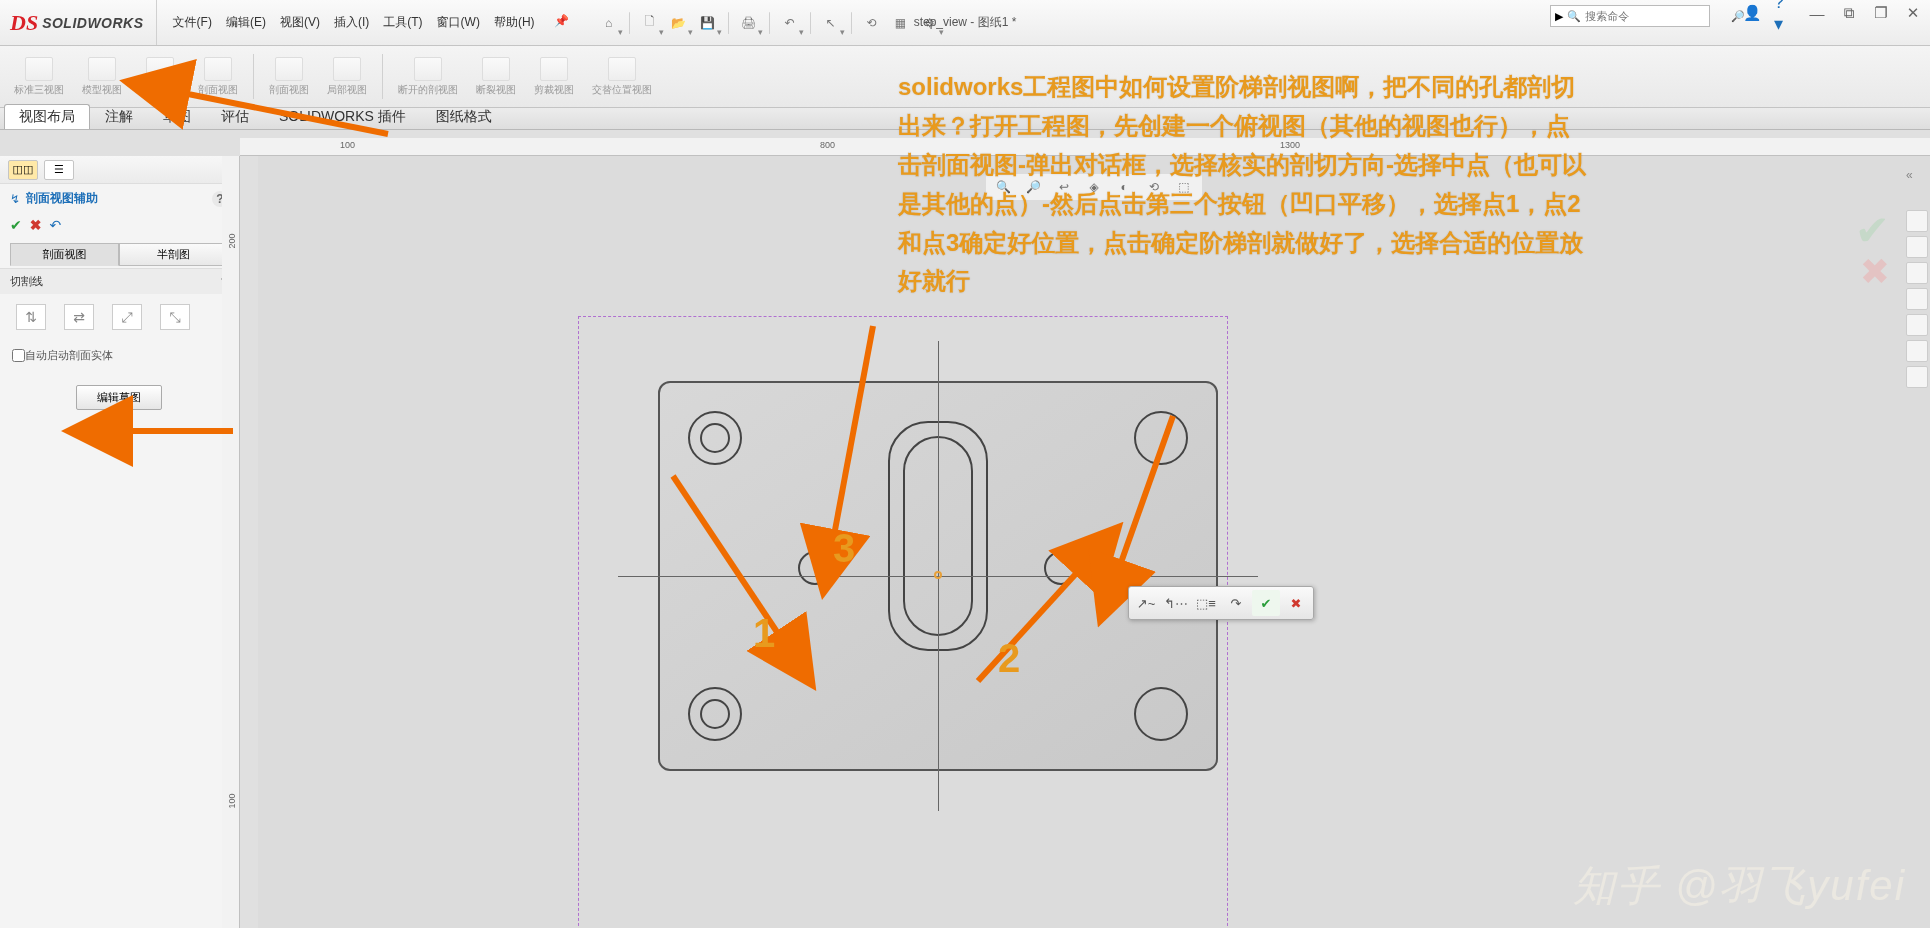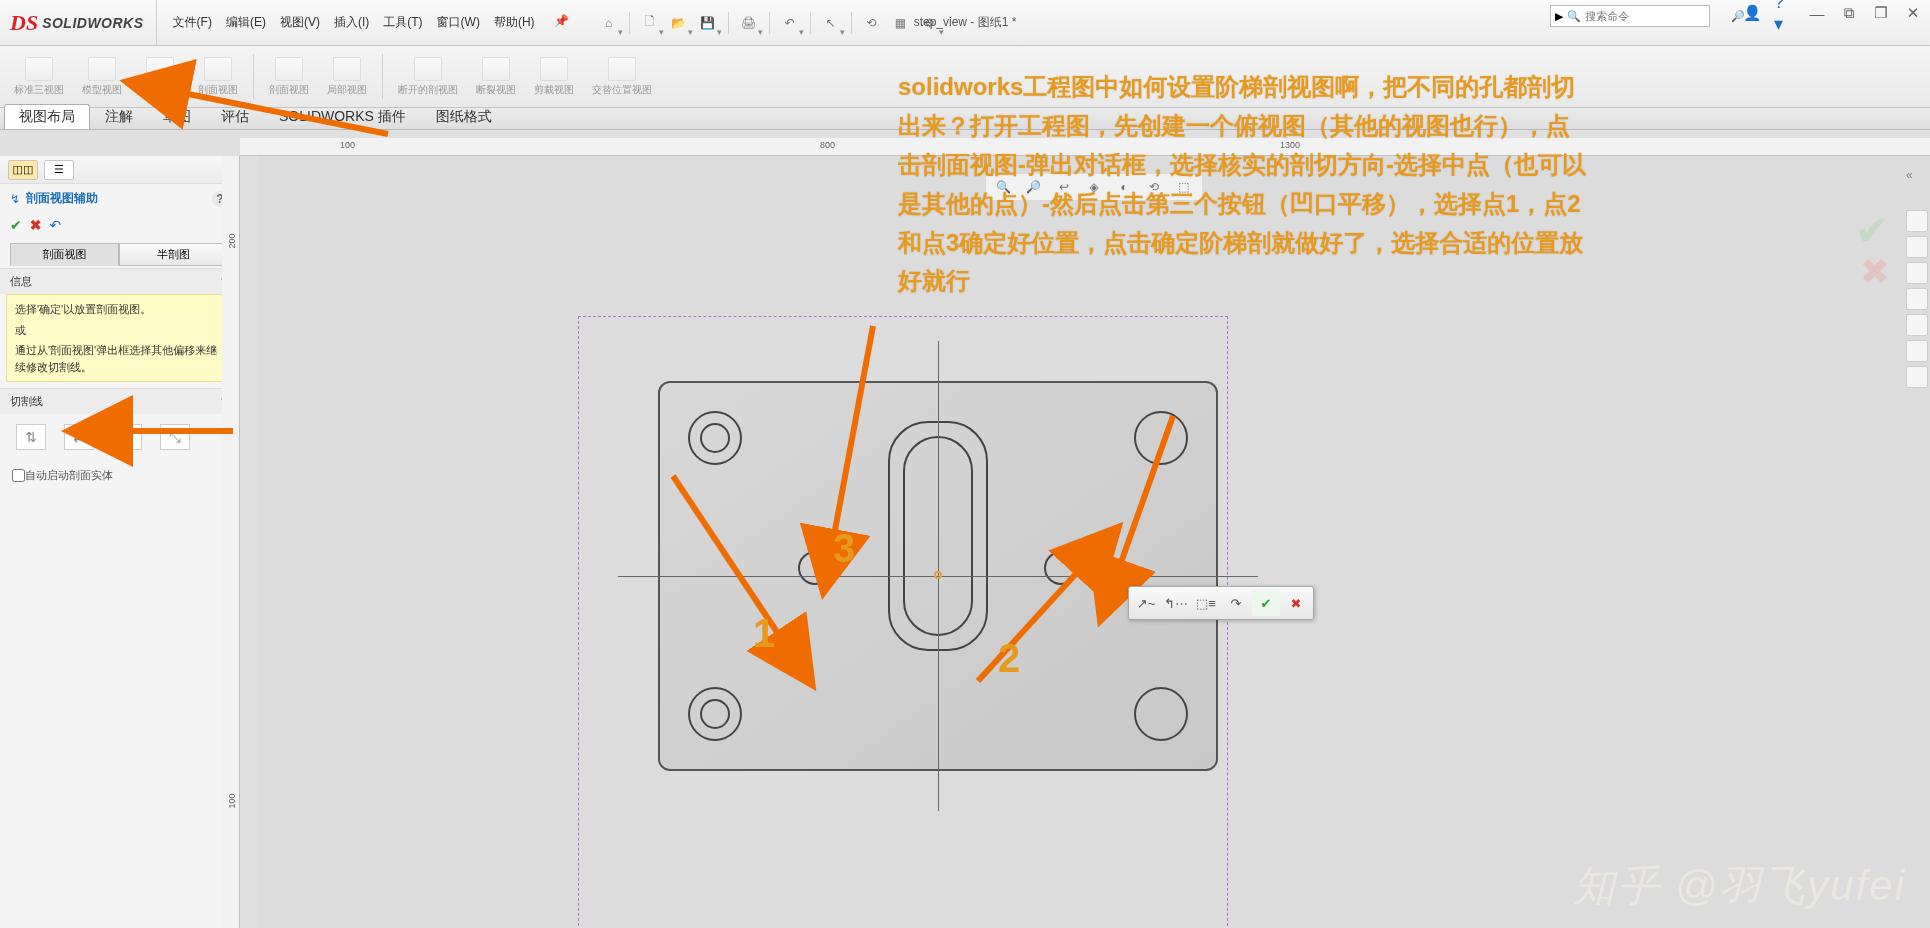--- a/index.html
+++ b/index.html
@@ -220,44 +220,36 @@
     <span class="ok">✔</span>
     <span class="no">✖</span>
     <span class="undo">↶</span>
   </div>
   <div class="pm-sub">
     <button class="on">剖面视图</button>
     <button>半剖图</button>
   </div>
   <div class="pm-sec">
     <div class="pm-sec-h">
-        <span>信息</span>
-        <span class="chev">⌃</span>
-      </div>
-    <div class="pm-info">
-      <div>选择'确定'以放置剖面视图。</div>
-      <div style="margin:4px 0;">或</div>
-      <div>通过从'剖面视图'弹出框选择其他偏移来继续修改切割线。</div>
-    </div>
-  </div>
-  <div class="pm-sec">
-    <div class="pm-sec-h">
         <span>切割线</span>
         <span class="chev">⌃</span>
       </div>
     <div class="cutline-icons">
       <div class="cico">⇅</div>
       <div class="cico">⇄</div>
       <div class="cico">⤢</div>
       <div class="cico">⤡</div>
     </div>
     <div class="pm-chk">
       <input type="checkbox" style="">
       <span>自动启动剖面实体</span>
     </div>
+    <div class="pm-btn-row">
+      <button>编辑草图</button>
+    </div>
   </div>
 </div>
 
 <div style="position:absolute;left:222px;top:156px;width:18px;bottom:0;background:#f2f2f2;border-right:1px solid #c0c0c0;">
   <span style="position:absolute;top:80px;left:2px;transform:rotate(-90deg);font-size:9px;color:#666">200</span>
   <span style="position:absolute;top:640px;left:2px;transform:rotate(-90deg);font-size:9px;color:#666">100</span>
 </div>
 
 <div class="canvas">
 

